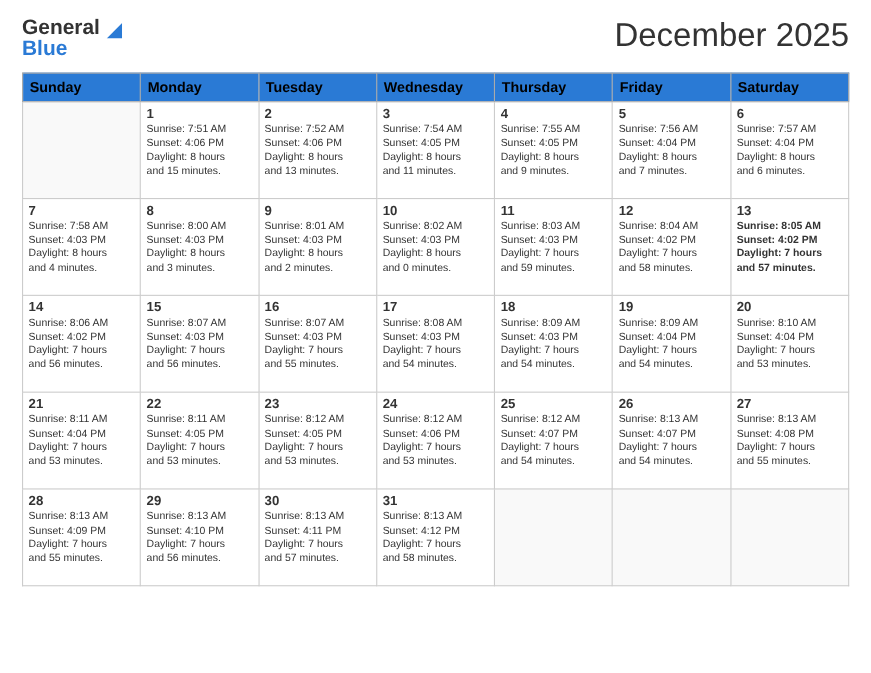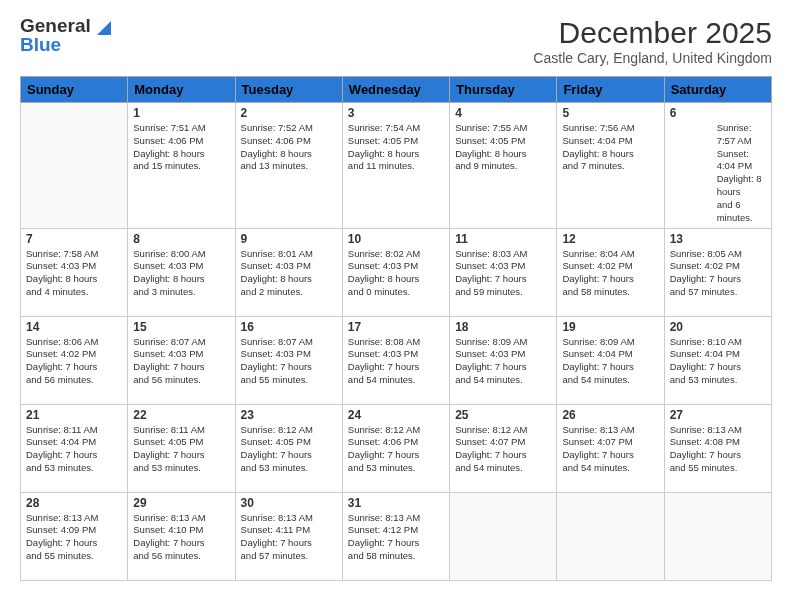--- a/index.html
+++ b/index.html
@@ -87,21 +87,20 @@
       <div style="display:flex; align-items:center; gap:2px;">
         <div style="font-size:19px; font-weight:bold; color:#333; line-height:1.1;">General</div>
         <svg width="18" height="18" viewBox="0 0 18 18">
           <polygon points="4,18 18,18 18,4" fill="#2a7ad5"></polygon>
         </svg>
       </div>
       <div style="font-size:19px; font-weight:bold; color:#2a7ad5; line-height:1.1; margin-top:-2px;">Blue</div>
     </div>
     <div class="title-area">
       <div class="month-title">December 2025</div>
-      <div class="location">Castle Cary, England, United Kingdom</div>
     </div>
   </div>
 
   <table class="calendar">
     <thead>
       <tr>
         <th>Sunday</th>
         <th>Monday</th>
         <th>Tuesday</th>
         <th>Wednesday</th>
@@ -143,21 +142,21 @@
           </td>
           <td>
             <span class="day-number">5</span>
             <div class="day-info" style="white-space: pre-line;">Sunrise: 7:56 AM
 Sunset: 4:04 PM
 Daylight: 8 hours
 and 7 minutes.</div>
           </td>
           <td>
             <span class="day-number">6</span>
-            <div class="day-info" style="white-space: pre-line; margin-left: 47px;">Sunrise: 7:57 AM
+            <div class="day-info" style="white-space: pre-line;">Sunrise: 7:57 AM
 Sunset: 4:04 PM
 Daylight: 8 hours
 and 6 minutes.</div>
           </td>
         </tr>
         <tr>
           <td>
             <span class="day-number">7</span>
             <div class="day-info" style="white-space: pre-line;">Sunrise: 7:58 AM
 Sunset: 4:03 PM
@@ -194,21 +193,21 @@
           </td>
           <td>
             <span class="day-number">12</span>
             <div class="day-info" style="white-space: pre-line;">Sunrise: 8:04 AM
 Sunset: 4:02 PM
 Daylight: 7 hours
 and 58 minutes.</div>
           </td>
           <td>
             <span class="day-number">13</span>
-            <div class="day-info" style="white-space: pre-line;">Sunrise: 8:05 AM
+            <div class="day-info" style="white-space: pre-line; font-weight: bold;">Sunrise: 8:05 AM
 Sunset: 4:02 PM
 Daylight: 7 hours
 and 57 minutes.</div>
           </td>
         </tr>
         <tr>
           <td>
             <span class="day-number">14</span>
             <div class="day-info" style="white-space: pre-line;">Sunrise: 8:06 AM
 Sunset: 4:02 PM

